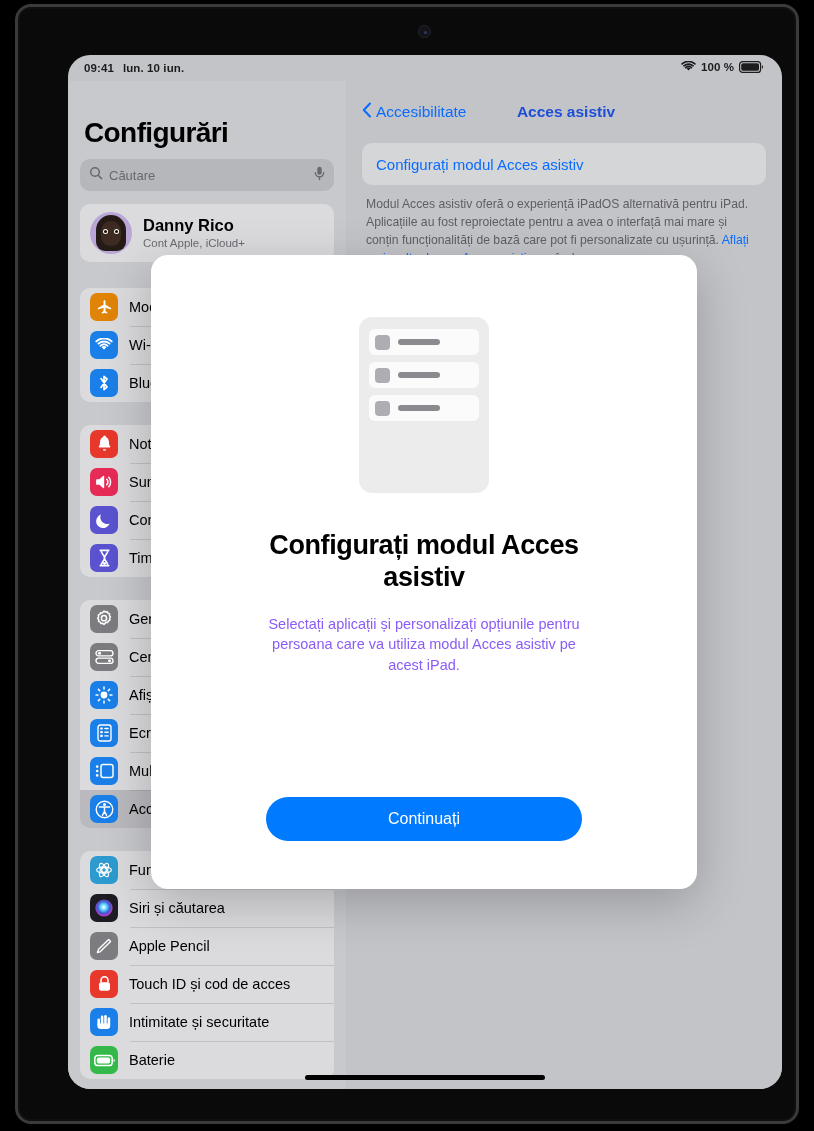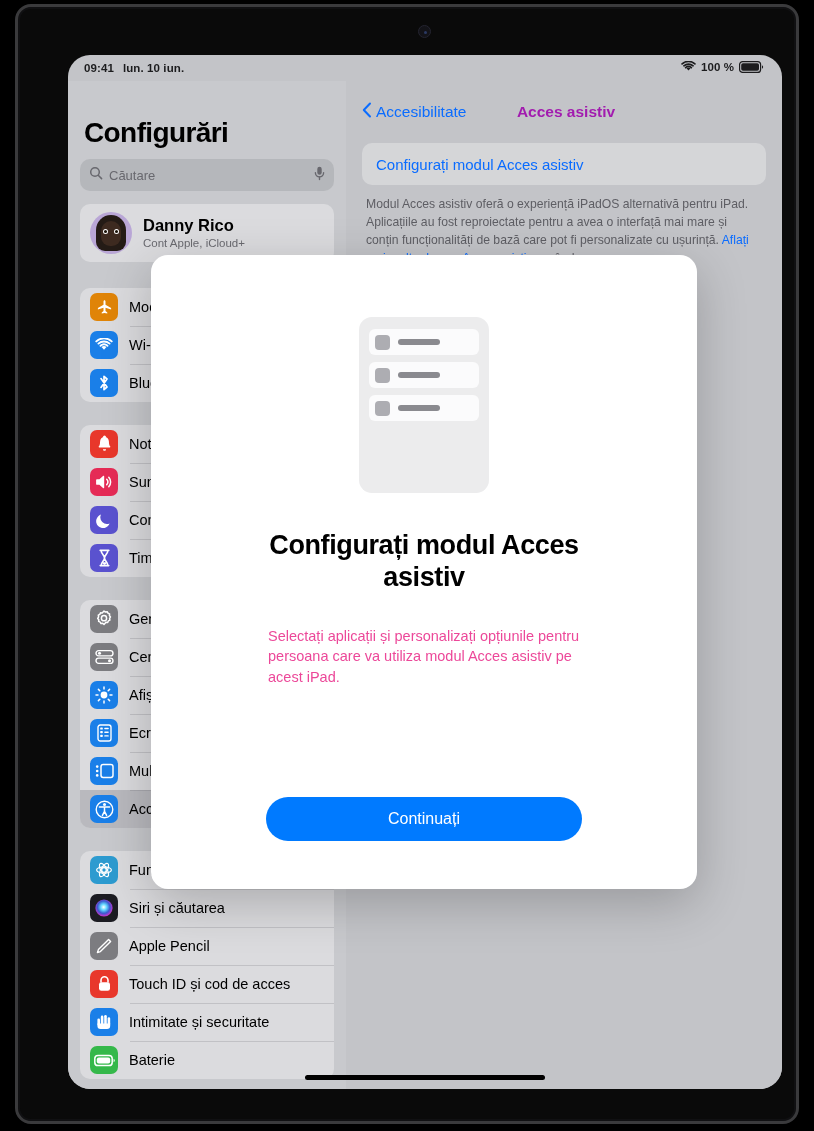--- a/index.html
+++ b/index.html
@@ -257,21 +257,21 @@
     gap: 4px;
     color: #0a6cff;
     font-size: 15.5px;
   }
   .nav-title {
     position: absolute;
     left: 4px; right: 0;
     text-align: center;
     font-size: 15.5px;
     font-weight: bold;
-    color: #a21caf;
+    color: #1d4ed8;
     pointer-events: none;
   }
 
   .detail-card {
     height: 42px;
     border-radius: 10px;
     background: rgba(255,255,255,0.30);
     display: flex;
     align-items: center;
     padding: 0 14px;
@@ -359,25 +359,25 @@
     font-size: 27px;
     font-weight: bold;
     color: #000;
     text-align: center;
     line-height: 1.2;
     letter-spacing: -0.4px;
     max-width: 330px;
   }
 
   .modal-body {
-    margin-top: 32px;
+    margin-top: 20px;
     font-size: 14.5px;
     line-height: 1.42;
-    color: #ec4899;
-    text-align: left;
+    color: #8b5cf6;
+    text-align: center;
     max-width: 312px;
   }
 
   .continue-button {
     position: absolute;
     left: 50%;
     transform: translateX(-50%);
     bottom: 48px;
     width: 316px;
     height: 44px;

